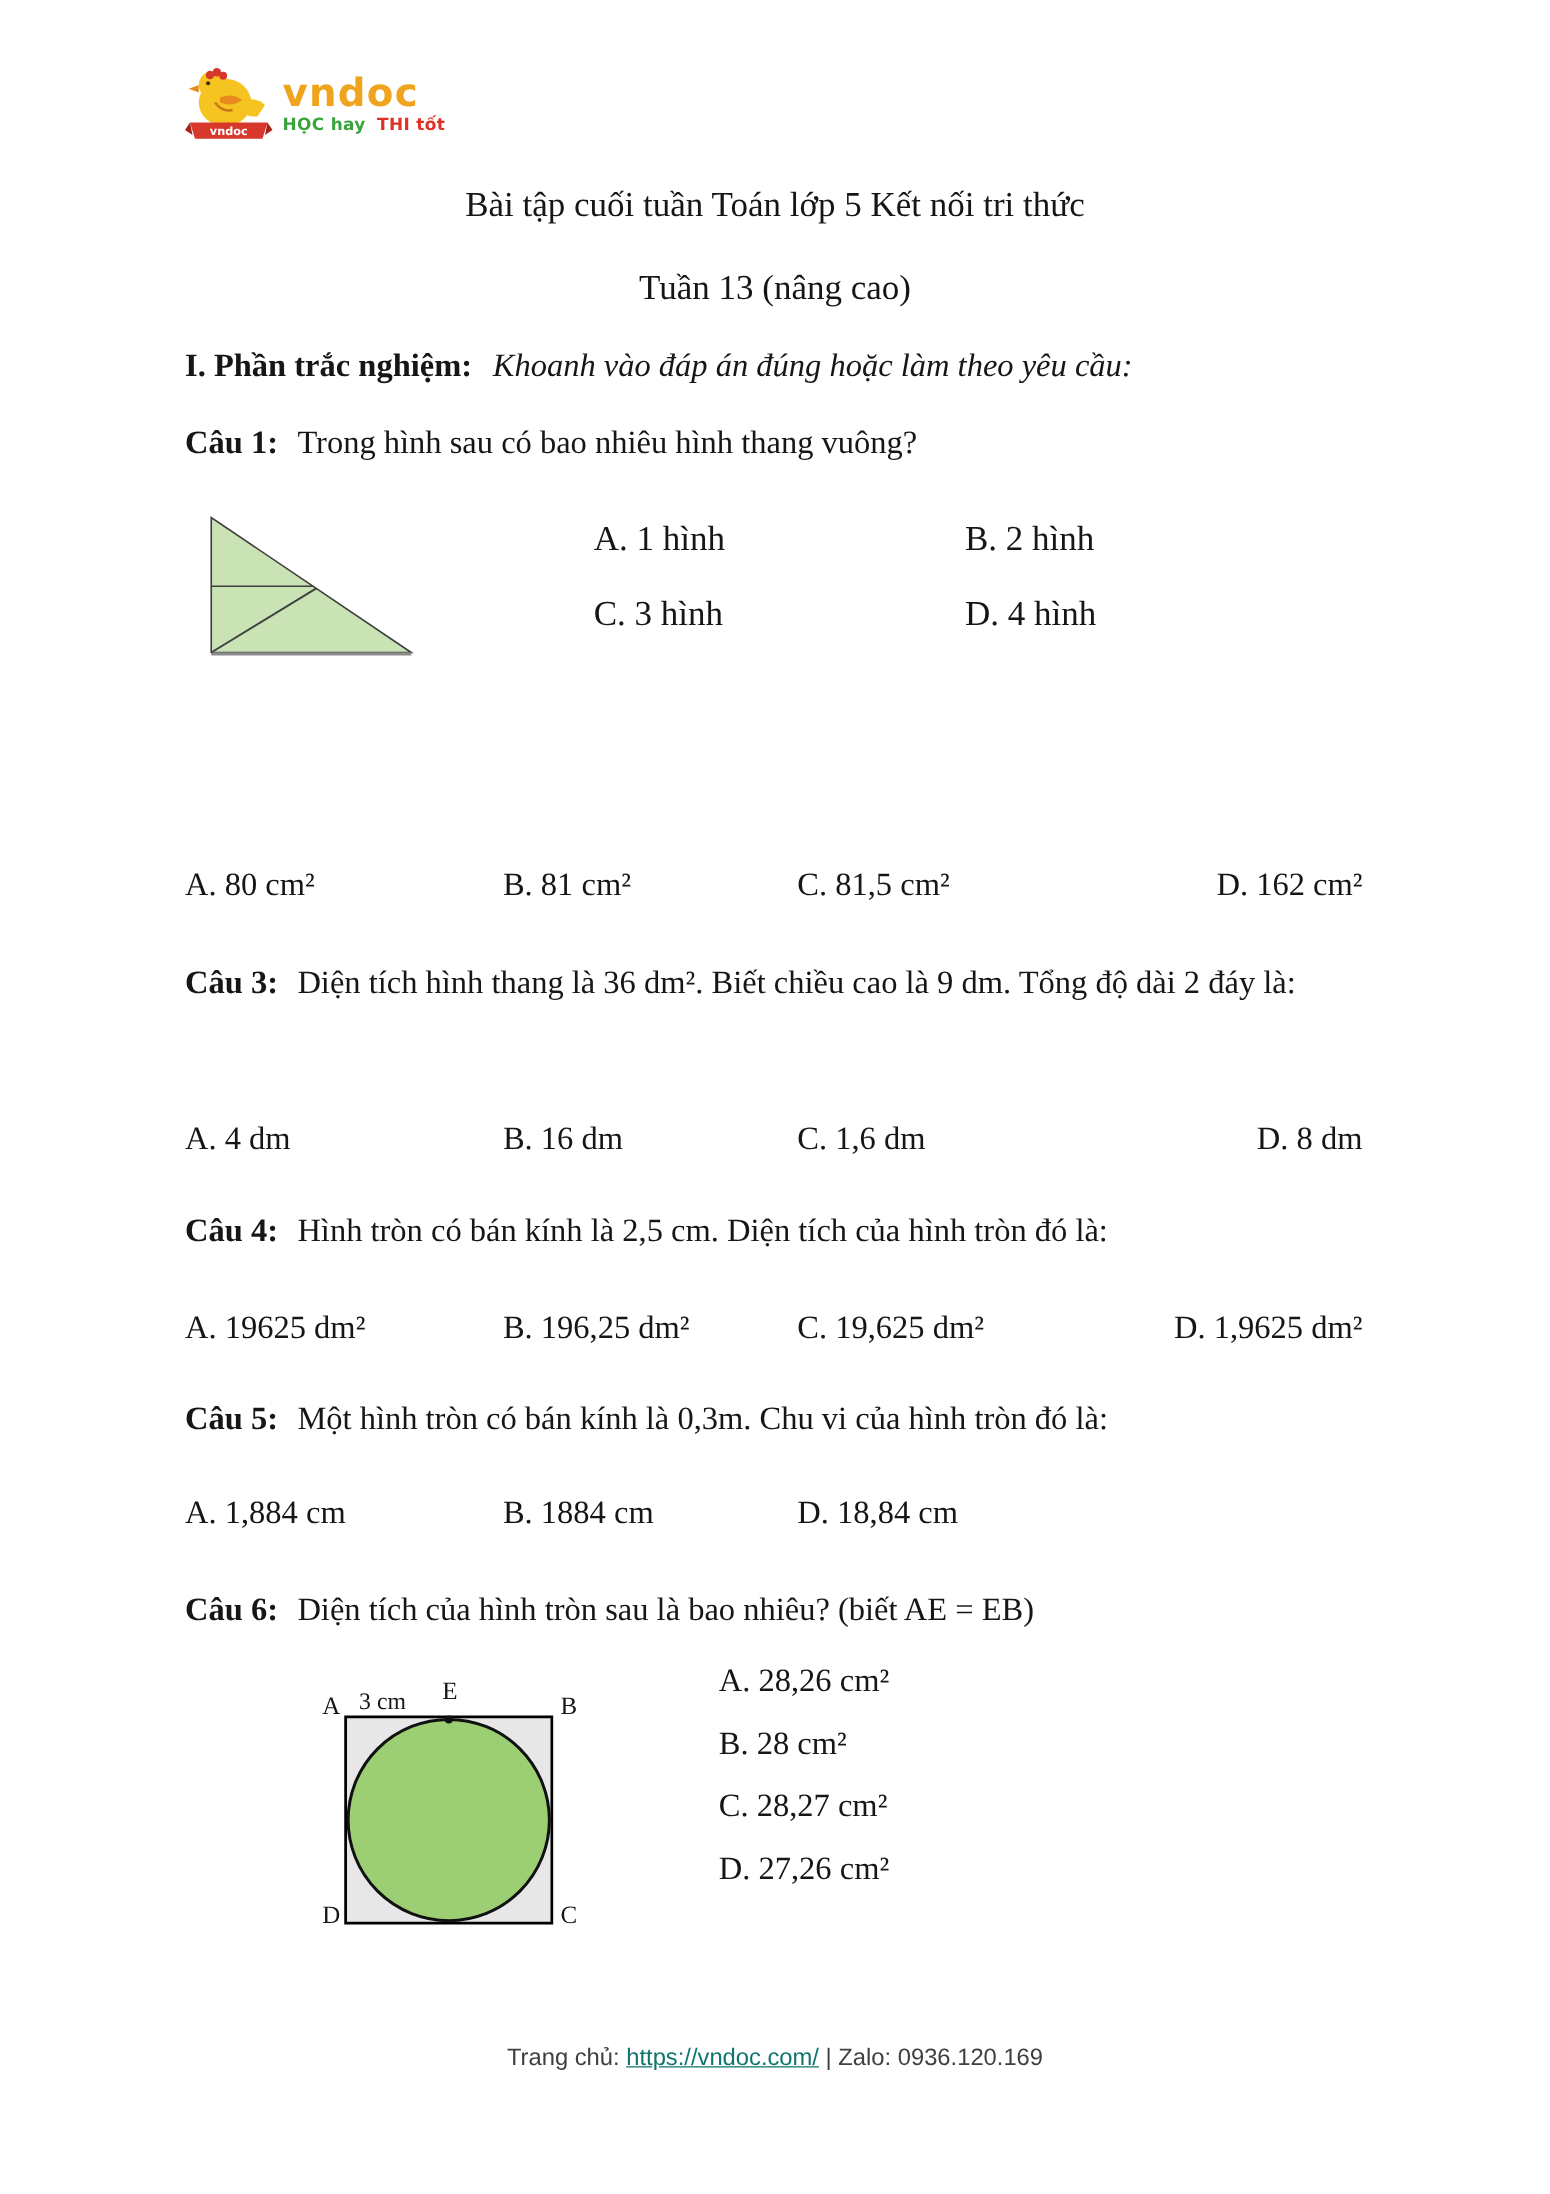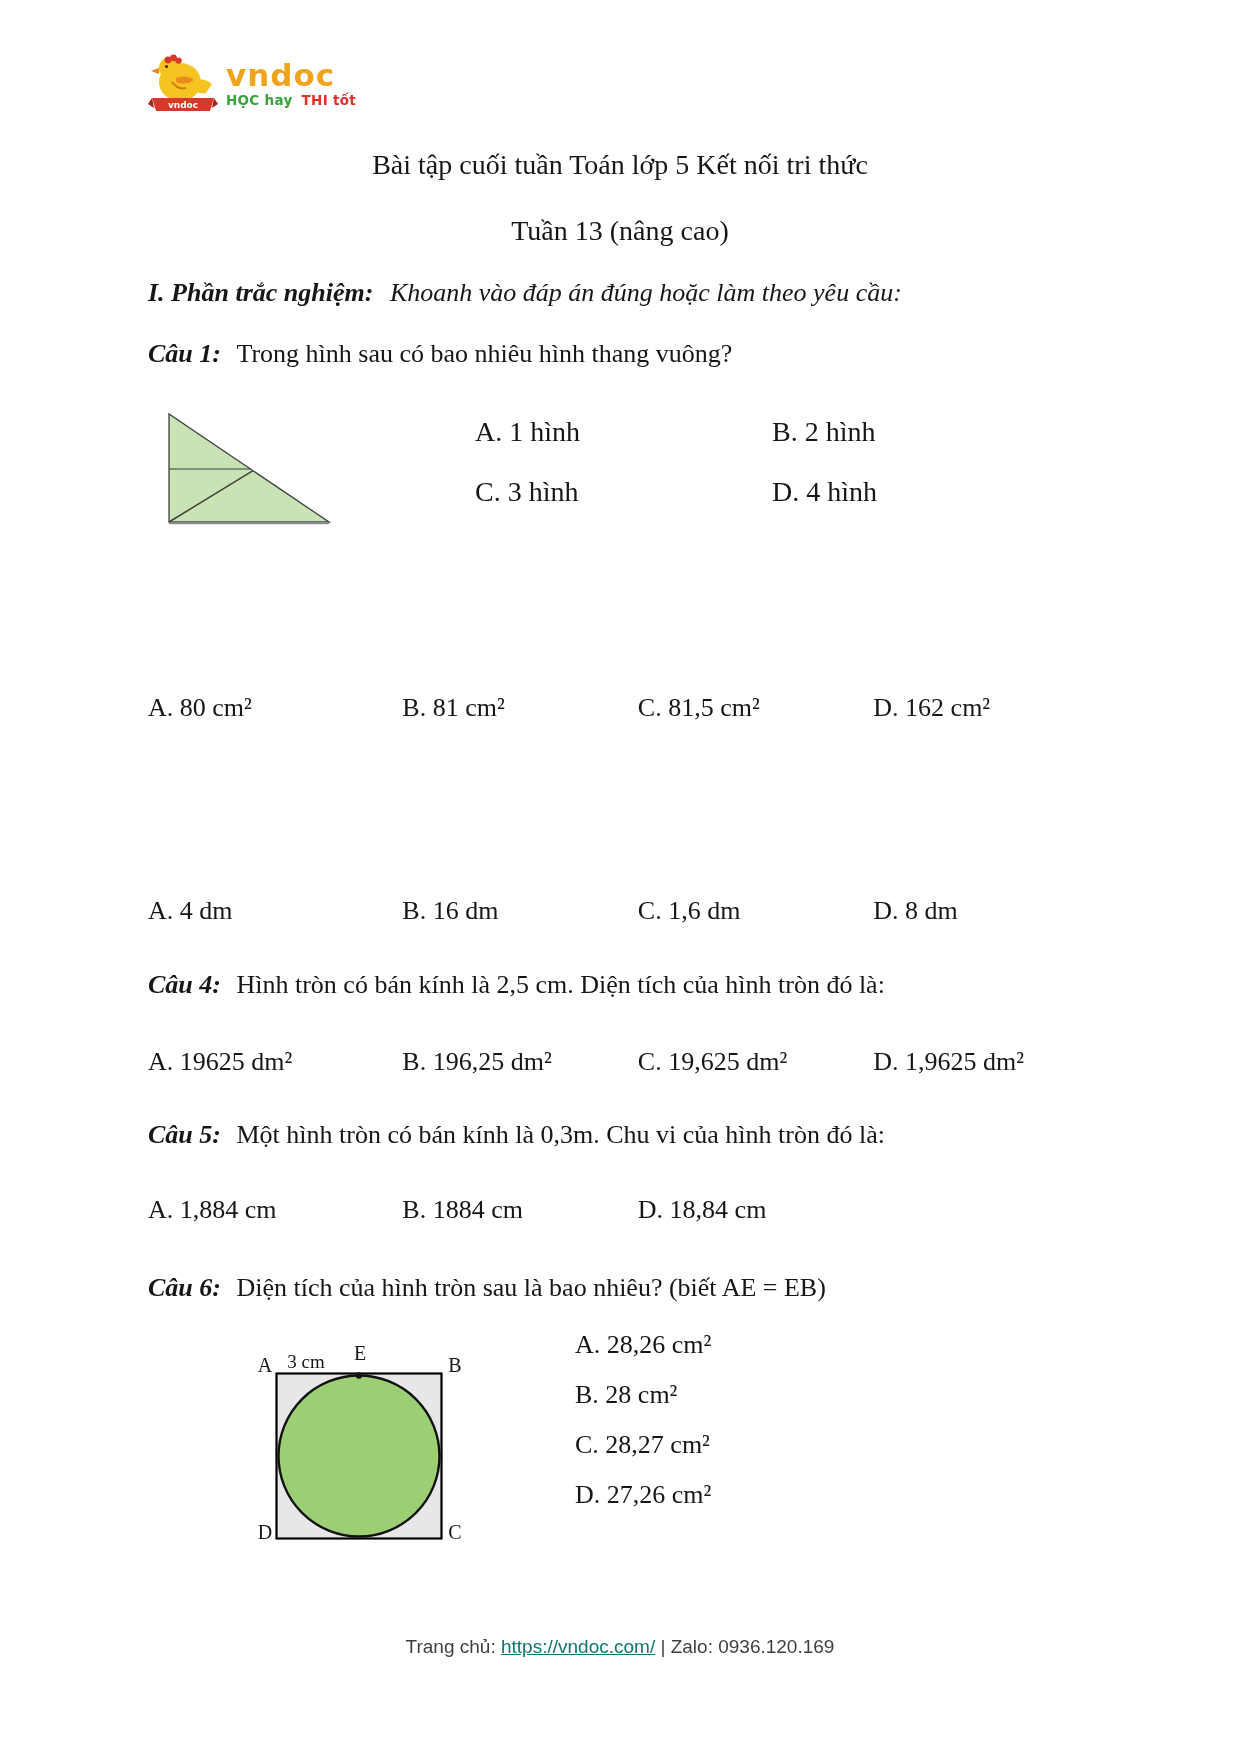--- a/index.html
+++ b/index.html
@@ -13,33 +13,33 @@
   .brand{font-weight:bold;font-size:31px;line-height:30px;color:#f0a41e;letter-spacing:1px;}
   .tagline{font-size:13.5px;font-weight:bold;margin-top:2px;letter-spacing:.3px;}
   .tg{color:#3aa33c;} .tr{color:#e03127;margin-left:4px;}
 
   
   .title{position:absolute;left:0;width:100%;text-align:center;font-weight:normal;font-size:28px;}
   .t1{top:149px;} .t2{top:215px;}
 
   
   .section{position:absolute;left:148px;top:278px;font-size:26px;}
-  .qlabel{font-weight:bold;font-style:italic;}
+  .qlabel{font-weight:bold;}
   .instr{font-style:italic;margin-left:10px;}
 
   
   .q{position:absolute;left:148px;width:945px;font-size:26px;line-height:54px;}
   .qtext{margin-left:9px;}
 
   
   .optrow{position:absolute;left:148px;width:942px;display:flex;font-size:26px;line-height:40px;}
   .optrow .opt:nth-child(1){width:27%;}
   .optrow .opt:nth-child(2){width:25%;}
   .optrow .opt:nth-child(3){width:25%;}
-  .optrow .opt:nth-child(4){width:23%;}
+  .optrow .opt:nth-child(4){width:23%;text-align:right;}
 
   
   .fig1{position:absolute;left:167px;top:412px;margin:0;}
   .optgrid{position:absolute;left:475px;top:412px;width:480px;display:grid;
            grid-template-columns:297px 1fr;row-gap:20px;font-size:28px;line-height:40px;}
 
   
   .fig2{position:absolute;left:240px;top:1342px;width:245px;height:210px;}
   .fig2 svg{position:absolute;left:35px;top:30px;}
   .lbl{position:absolute;font-size:20px;line-height:22px;width:26px;text-align:center;}
@@ -116,20 +116,24 @@
     <span class="opt">D. 4 hình</span>
   </div>
 
   <div class="optrow" style="top:688px">
     <span class="opt">A. 80 cm²</span>
     <span class="opt">B. 81 cm²</span>
     <span class="opt">C. 81,5 cm²</span>
     <span class="opt">D. 162 cm²</span>
   </div>
 
+  <div class="q" style="top:759px">
+    <span class="qlabel">Câu 3:</span>
+    <span class="qtext">Diện tích hình thang là 36 dm². Biết chiều cao là 9 dm. Tổng độ dài 2 đáy là:</span>
+  </div>
   <div class="optrow" style="top:891px">
     <span class="opt">A. 4 dm</span>
     <span class="opt">B. 16 dm</span>
     <span class="opt">C. 1,6 dm</span>
     <span class="opt">D. 8 dm</span>
   </div>
 
   <div class="q" style="top:958px">
     <span class="qlabel">Câu 4:</span>
     <span class="qtext">Hình tròn có bán kính là 2,5 cm. Diện tích của hình tròn đó là:</span>

